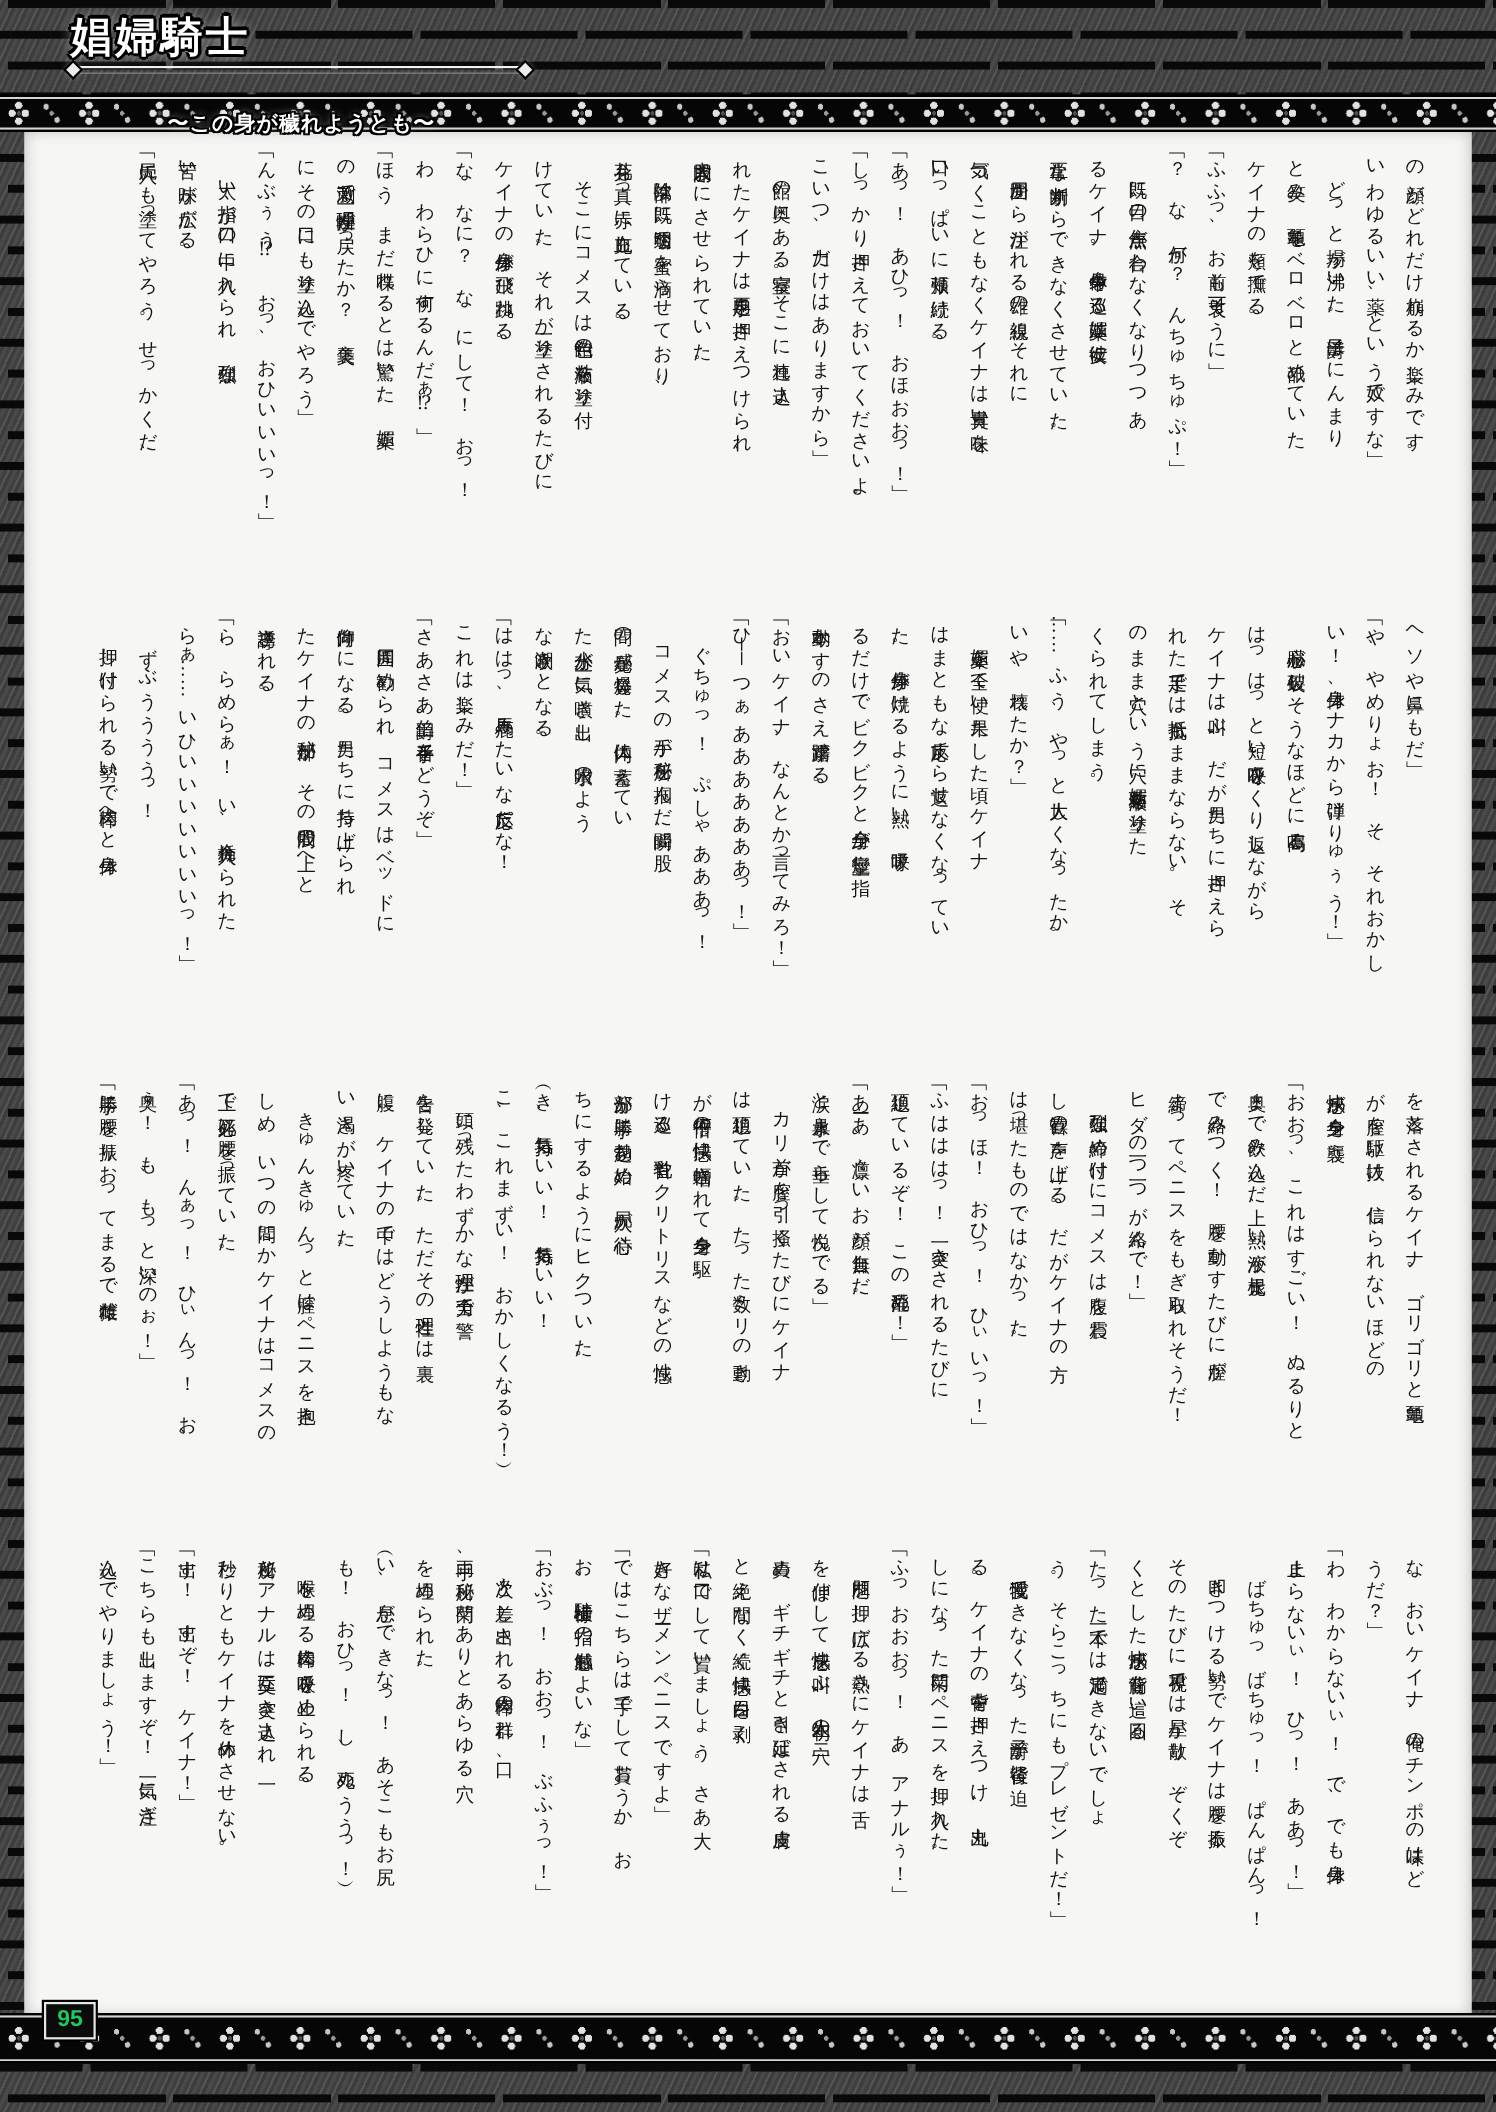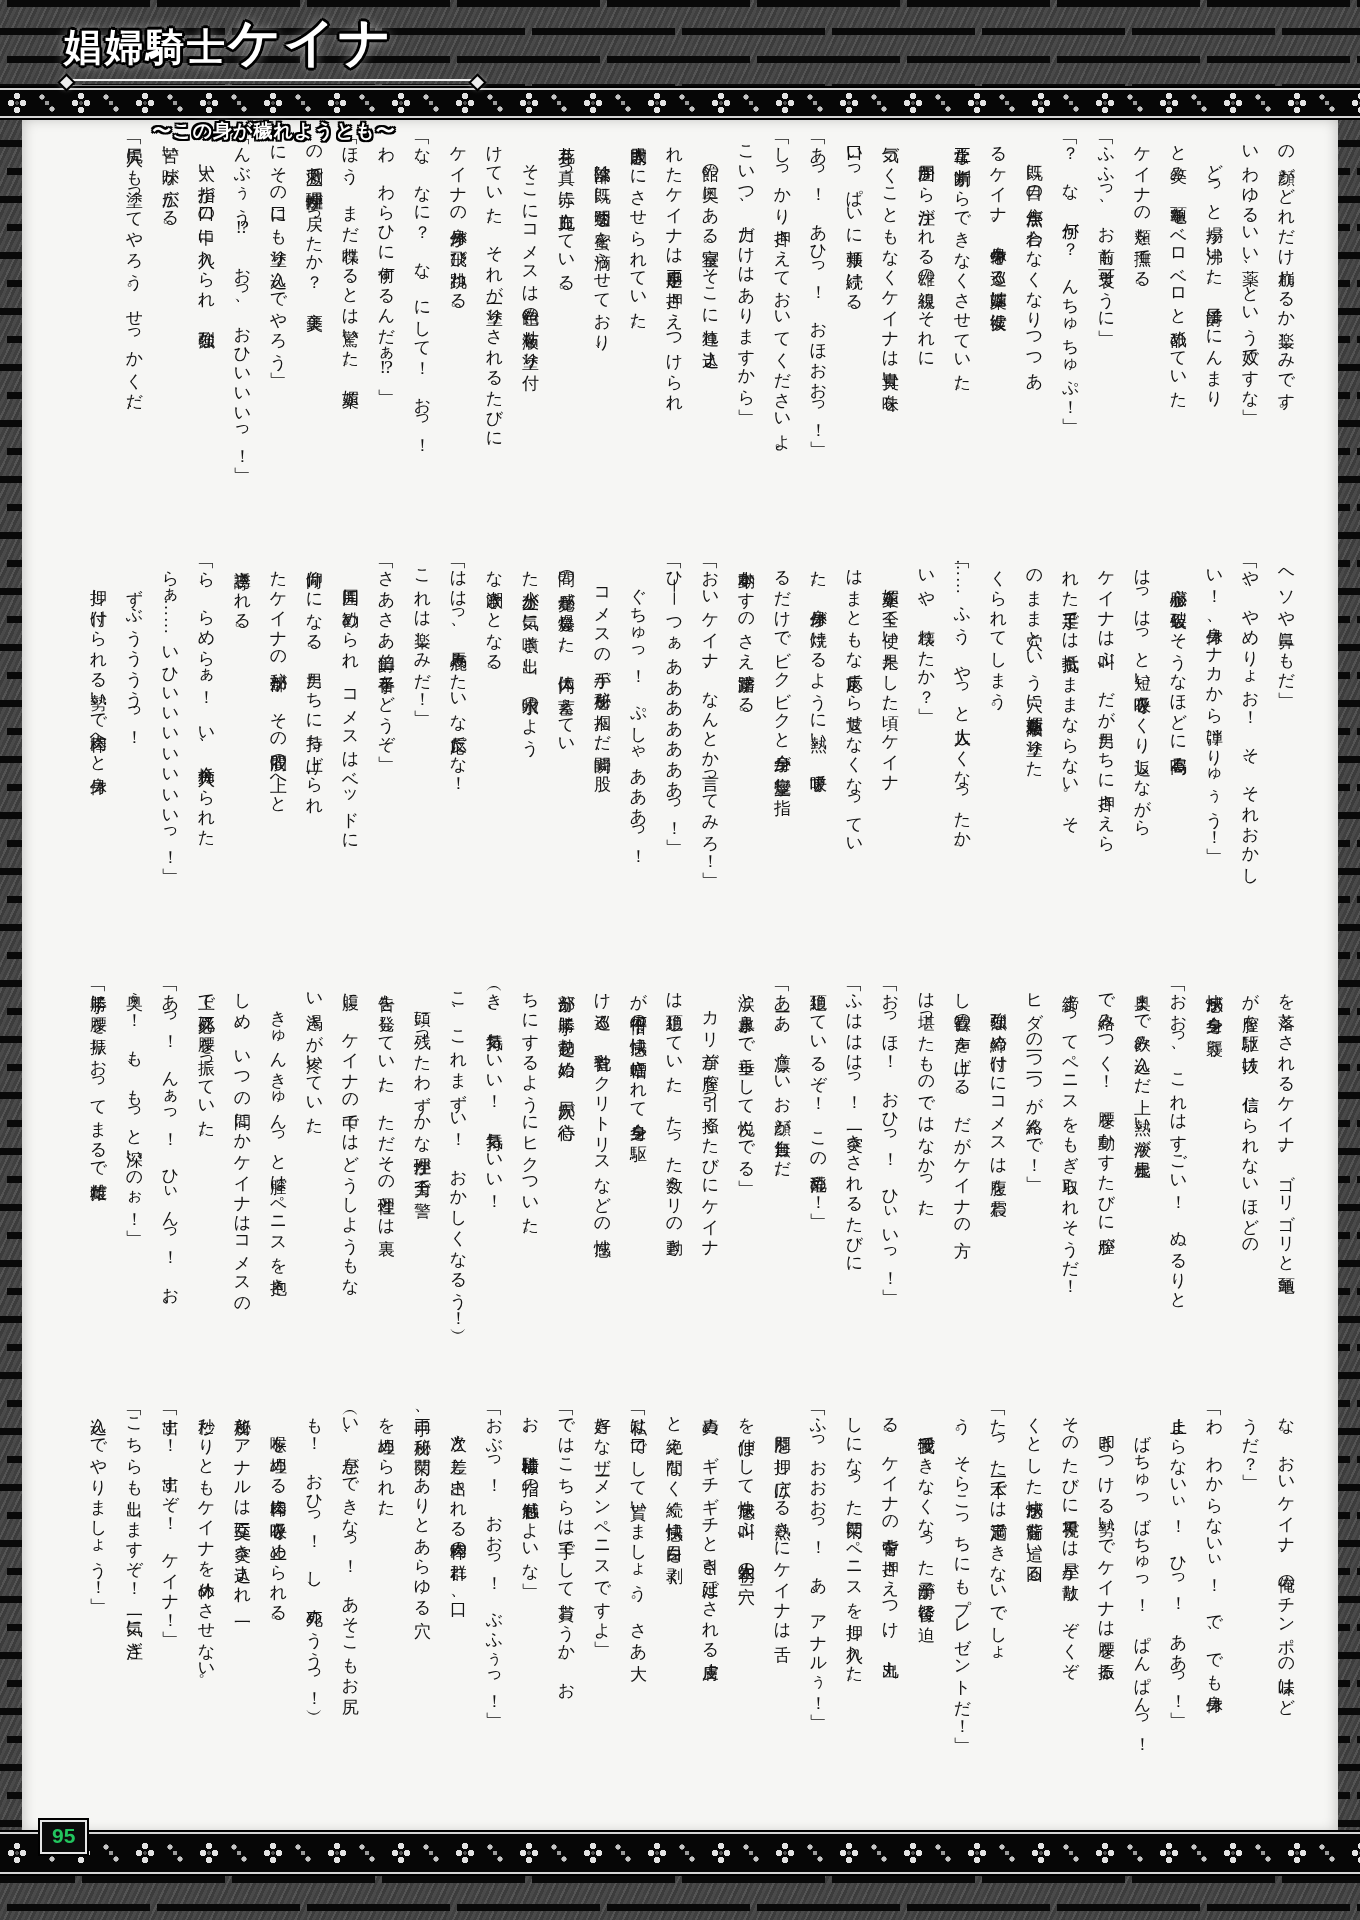--- a/index.html
+++ b/index.html
@@ -71,21 +71,20 @@
 </style>
 </head>
 <body>
 
 <div class="page">
 
   <header class="header">
     <div class="title-block">
       <div class="title">
         <span class="title-kanji">娼婦騎士</span>
-        <span class="title-kana">ケイナ</span>
       </div>
       <div class="title-rule">
         <span class="diamond left"></span>
         <span class="diamond right"></span>
       </div>
       <div class="subtitle">〜この身が穢れようとも〜</div>
     </div>
   </header>
 
   <div class="ornament ornament-top"></div>

